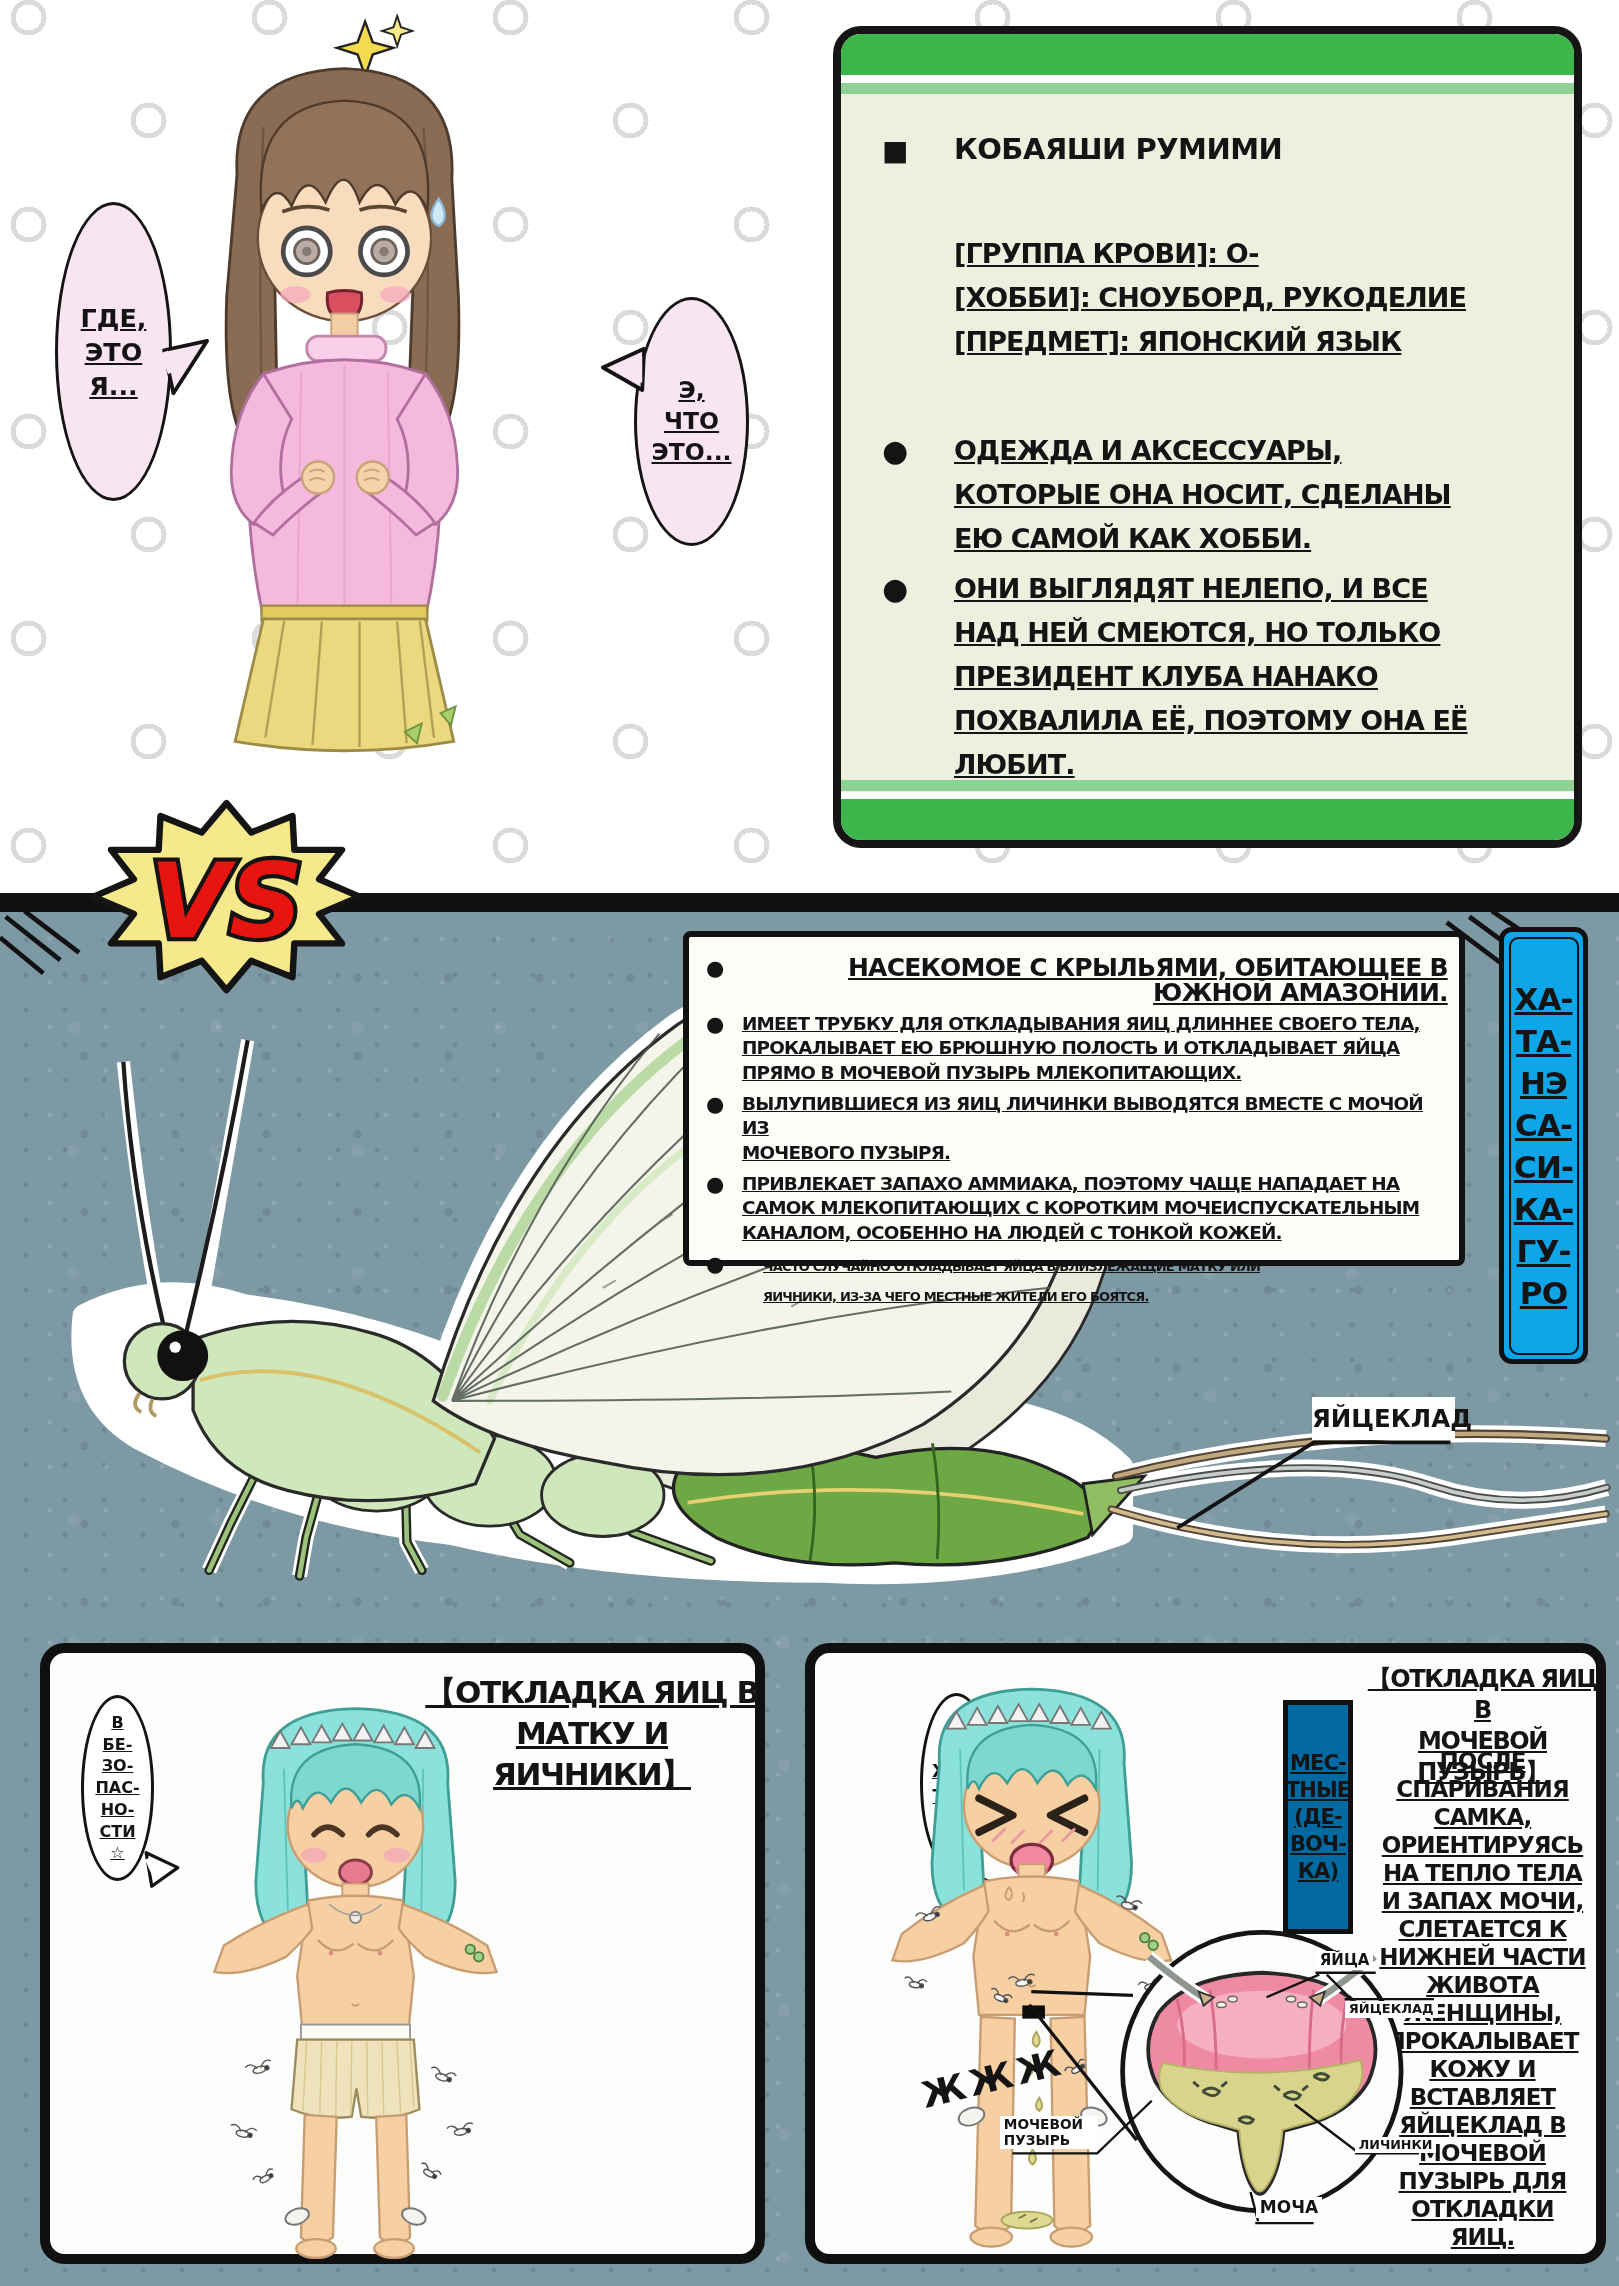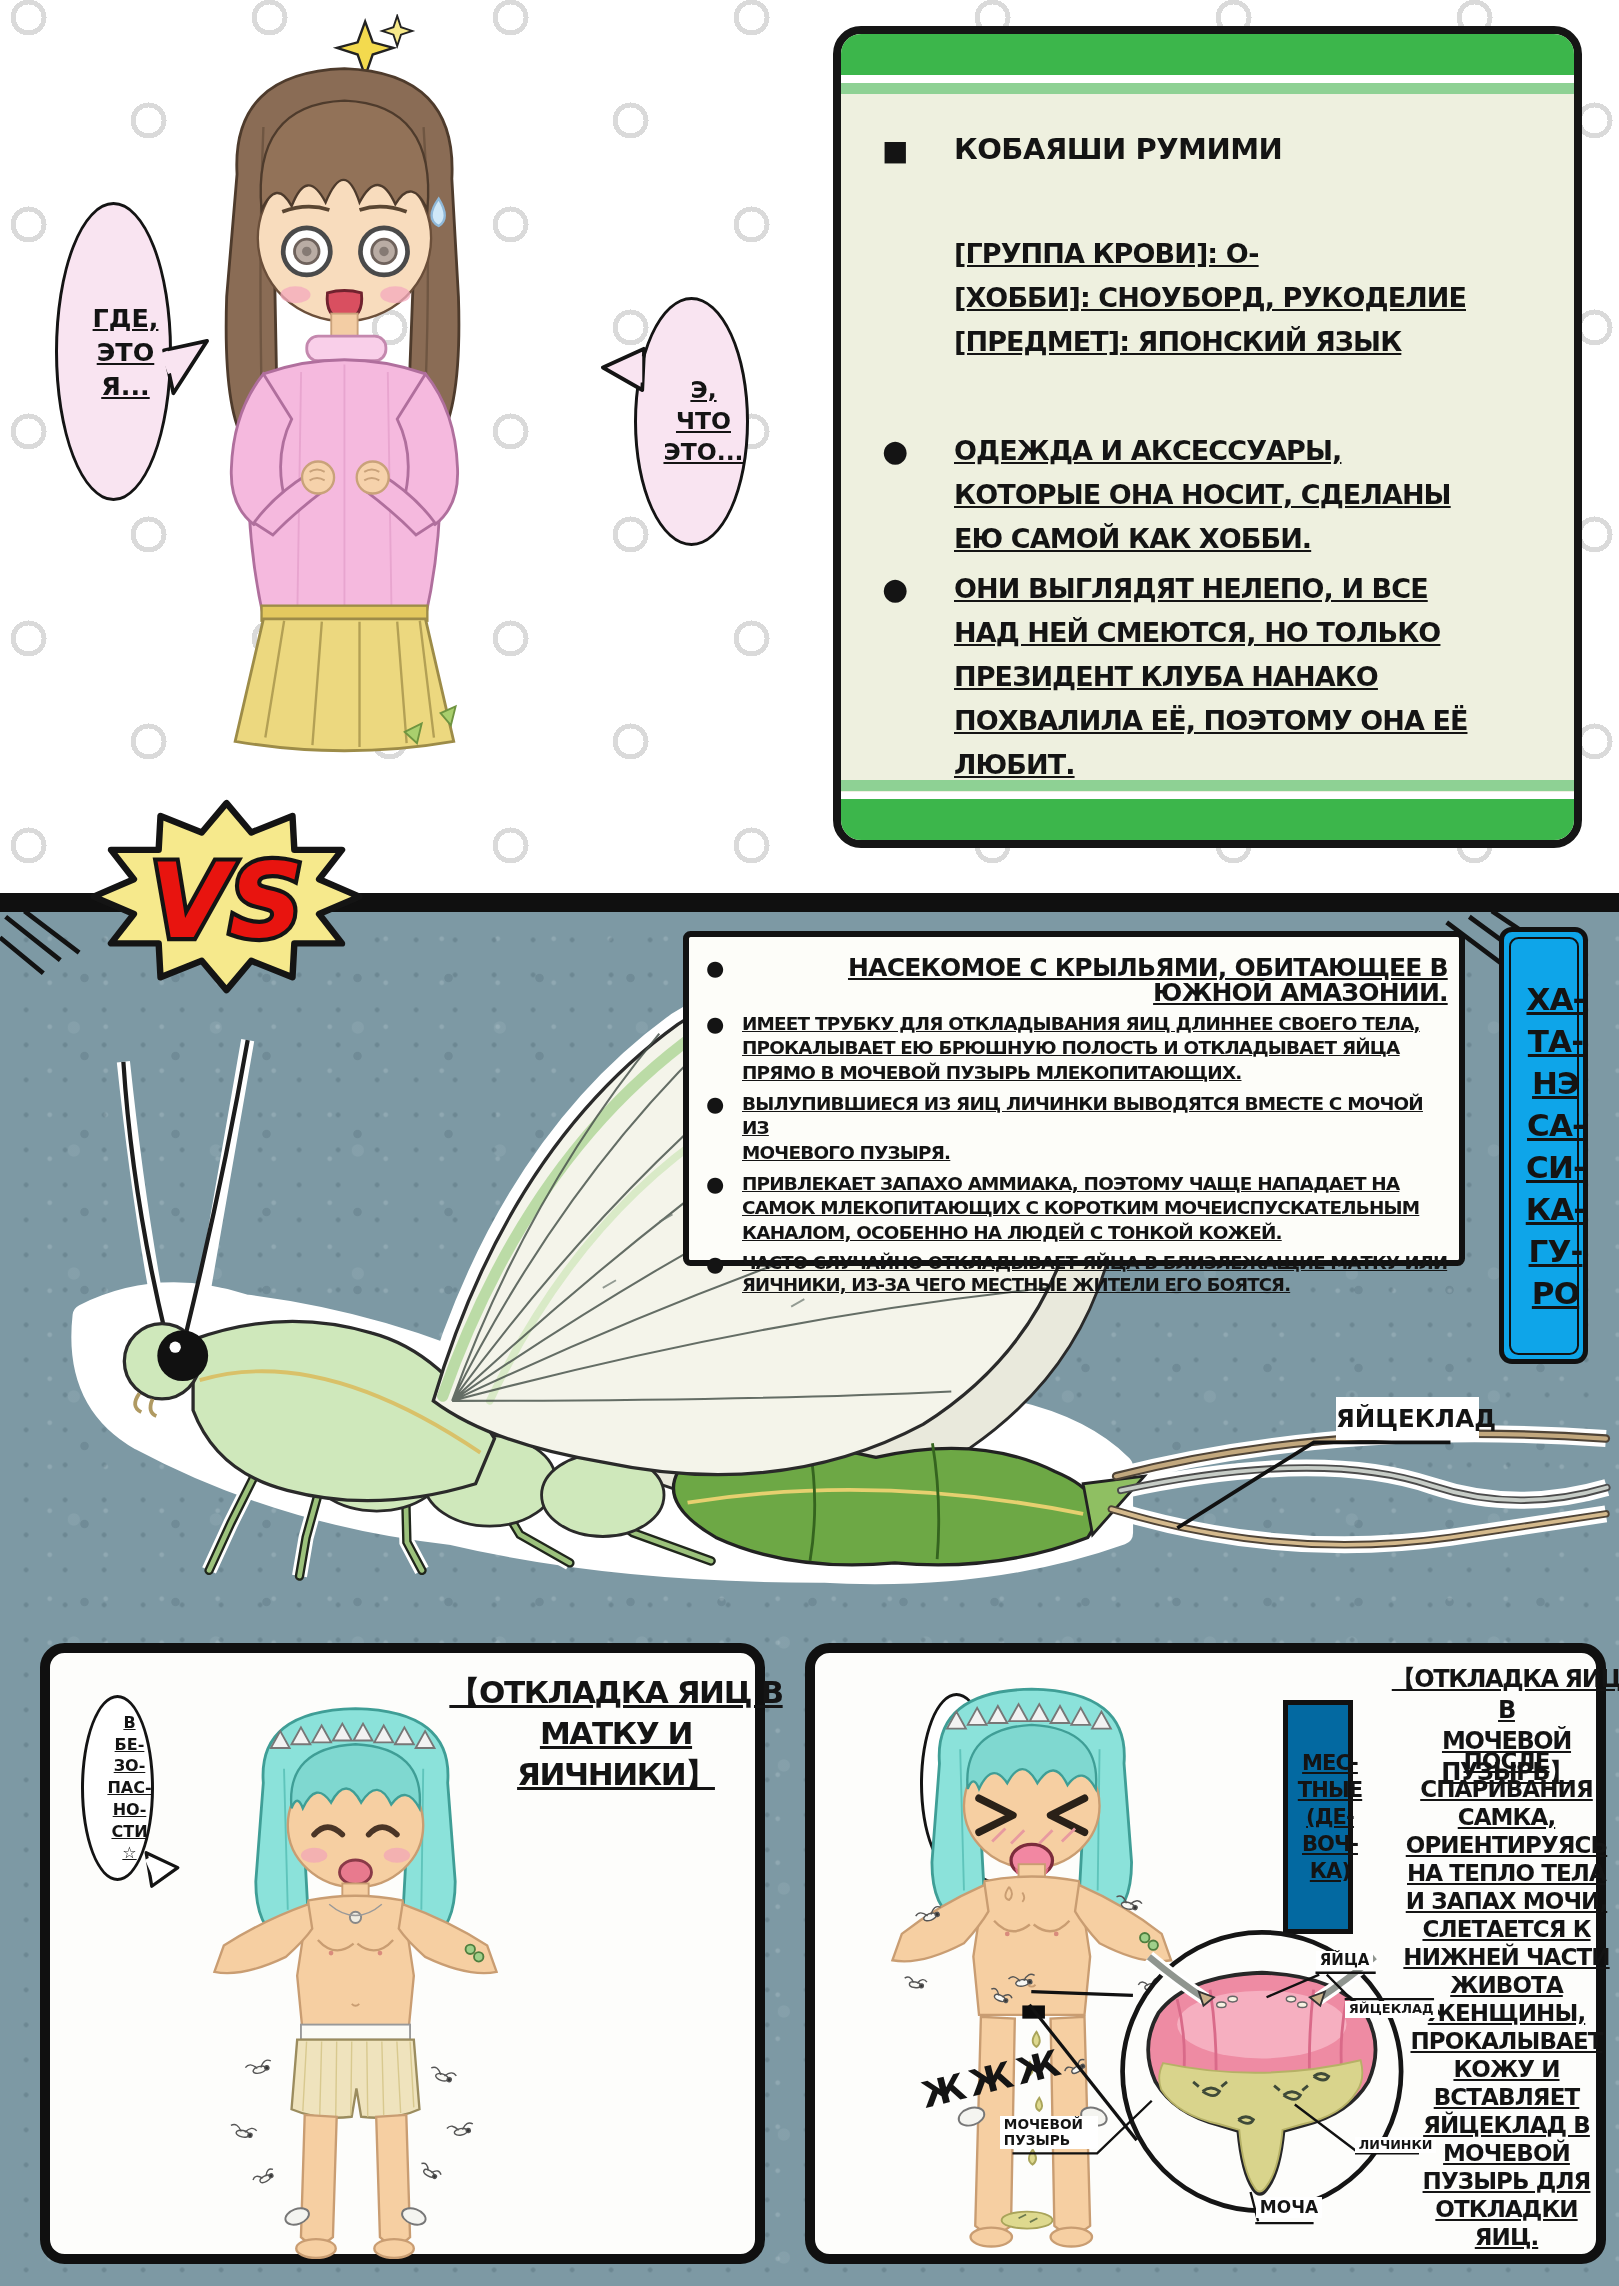--- a/index.html
+++ b/index.html
@@ -1,21 +1,21 @@
 <!DOCTYPE html>
 <html style="font-size:15px"><head>
 <meta charset="utf-8">
 <style>
   html,body{margin:0;padding:0;background:#444;}
   #page{position:relative;width:1620px;height:2286px;background:#ffffff;overflow:hidden;
         font-family:"DejaVu Sans",sans-serif;}
   .abs{position:absolute;}
   .txt{font-family:"DejaVu Sans",sans-serif;font-weight:bold;color:#141414;}
   .pre{white-space:pre-line;text-decoration:underline;}
-  .ctr{text-align:center;margin-left:24px;}
+  .ctr{text-align:center;}
   
   #dots-bg{left:0;top:0;width:1620px;height:895px;
     background-color:#ffffff;
     background-image:
       radial-gradient(circle, rgba(0,0,0,0) 0 13px, #dadada 13px 18px, rgba(0,0,0,0) 18px),
       radial-gradient(circle, rgba(0,0,0,0) 0 13px, #dadada 13px 18px, rgba(0,0,0,0) 18px);
     background-size:241px 207px,241px 207px;
     background-position:28px 17px,149px 121px;}
   
   #stone-bg{left:0;top:893px;width:1620px;height:1394px;
@@ -234,21 +234,21 @@
 МОЧЕВОГО ПУЗЫРЯ.</div>
     </div>
     <div style="position:relative;margin-bottom:6.6px;">
       <span class="abs txt" style="left:17px;top:0px;font-size:21px;">●</span>
       <div class="txt pre" style="margin-left:53px;font-size:18.4px;line-height:24.5px;letter-spacing:-0.8px;">ПРИВЛЕКАЕТ ЗАПАХО АММИАКА, ПОЭТОМУ ЧАЩЕ НАПАДАЕТ НА
 САМОК МЛЕКОПИТАЮЩИХ С КОРОТКИМ МОЧЕИСПУСКАТЕЛЬНЫМ
 КАНАЛОМ, ОСОБЕННО НА ЛЮДЕЙ С ТОНКОЙ КОЖЕЙ.</div>
     </div>
     <div style="position:relative;">
       <span class="abs txt" style="left:17px;top:0px;font-size:21px;">●</span>
-      <div class="txt pre" style="margin-left:53px;font-size:18px;line-height:22px;letter-spacing:-0.8px;">ЧАСТО СЛУЧАЙНО ОТКЛАДЫВАЕТ ЯЙЦА В БЛИЗЛЕЖАЩИЕ МАТКУ ИЛИ
+      <div class="txt pre" style="margin-left:74px;font-size:13px;line-height:30px;letter-spacing:-0.8px;">ЧАСТО СЛУЧАЙНО ОТКЛАДЫВАЕТ ЯЙЦА В БЛИЗЛЕЖАЩИЕ МАТКУ ИЛИ
 ЯИЧНИКИ, ИЗ-ЗА ЧЕГО МЕСТНЫЕ ЖИТЕЛИ ЕГО БОЯТСЯ.</div>
     </div>
   </div>
 
   <div class="abs plate" style="left:1499px;top:927px;width:89px;height:437px;">
     <div class="plate-inner">
       <div class="txt pre ctr" style="font-size:31px;line-height:42px;letter-spacing:-0.9px;">ХА-
 ТА-
 НЭ
 СА-

